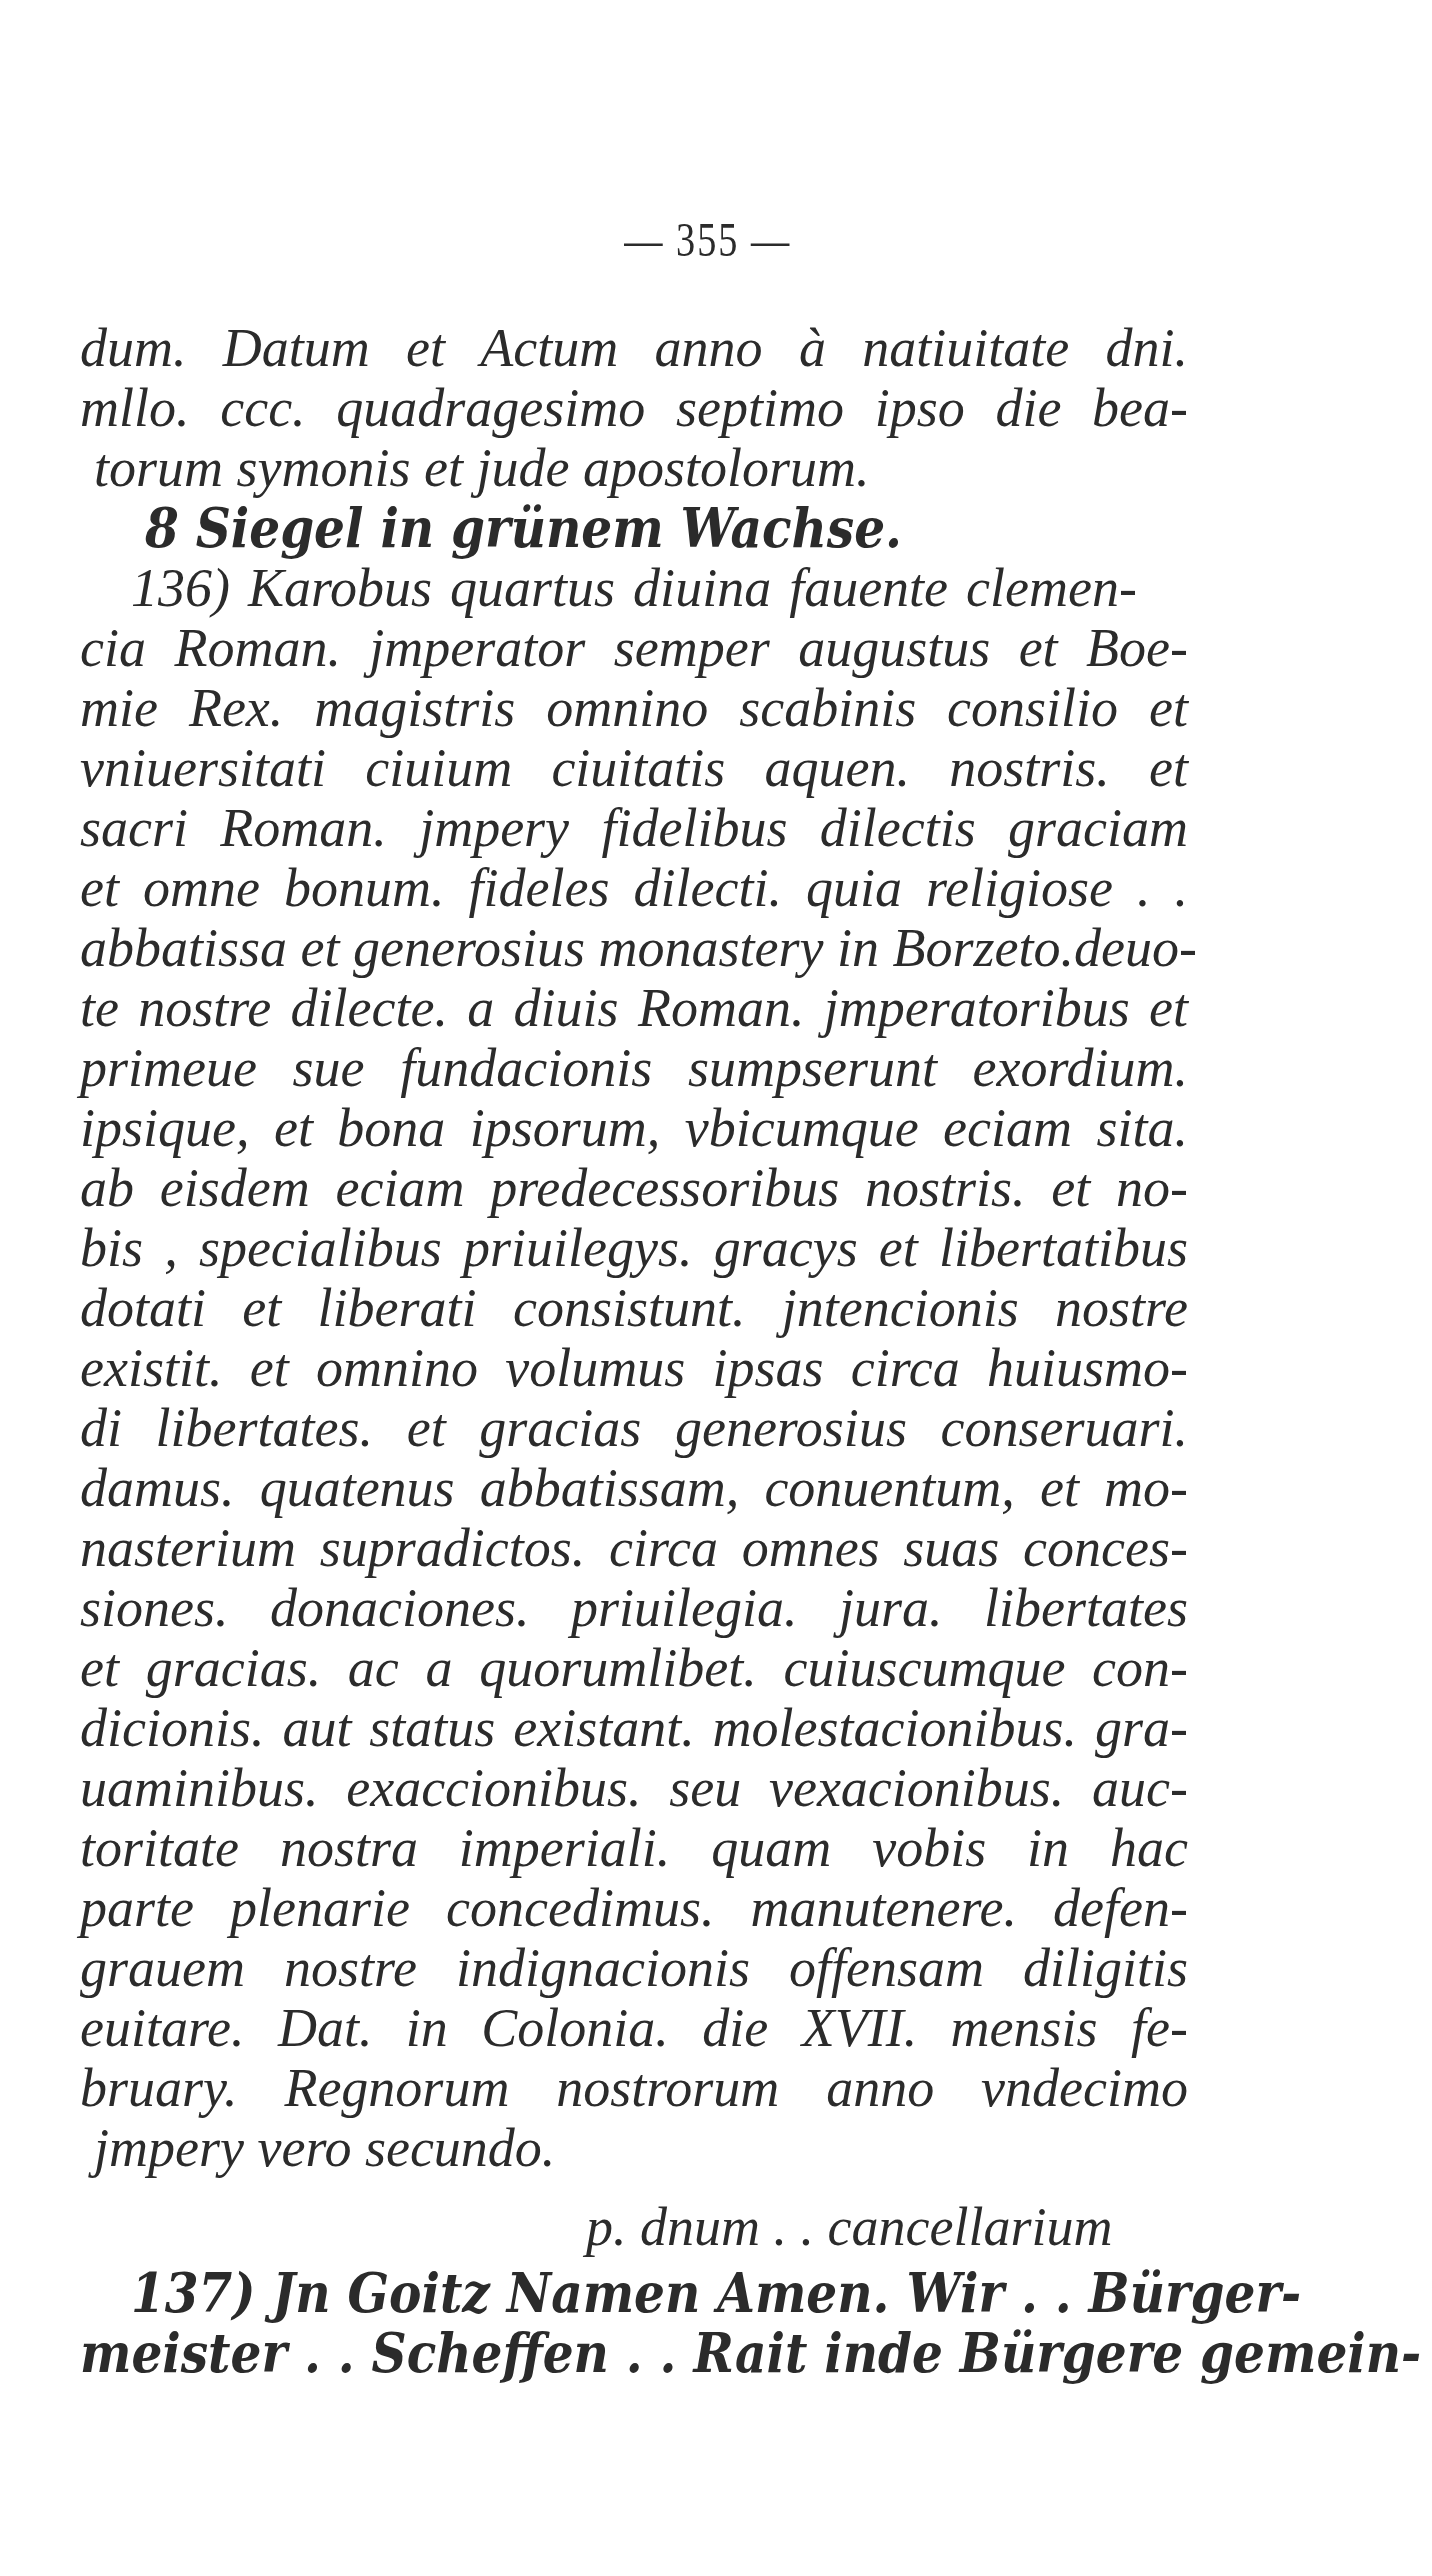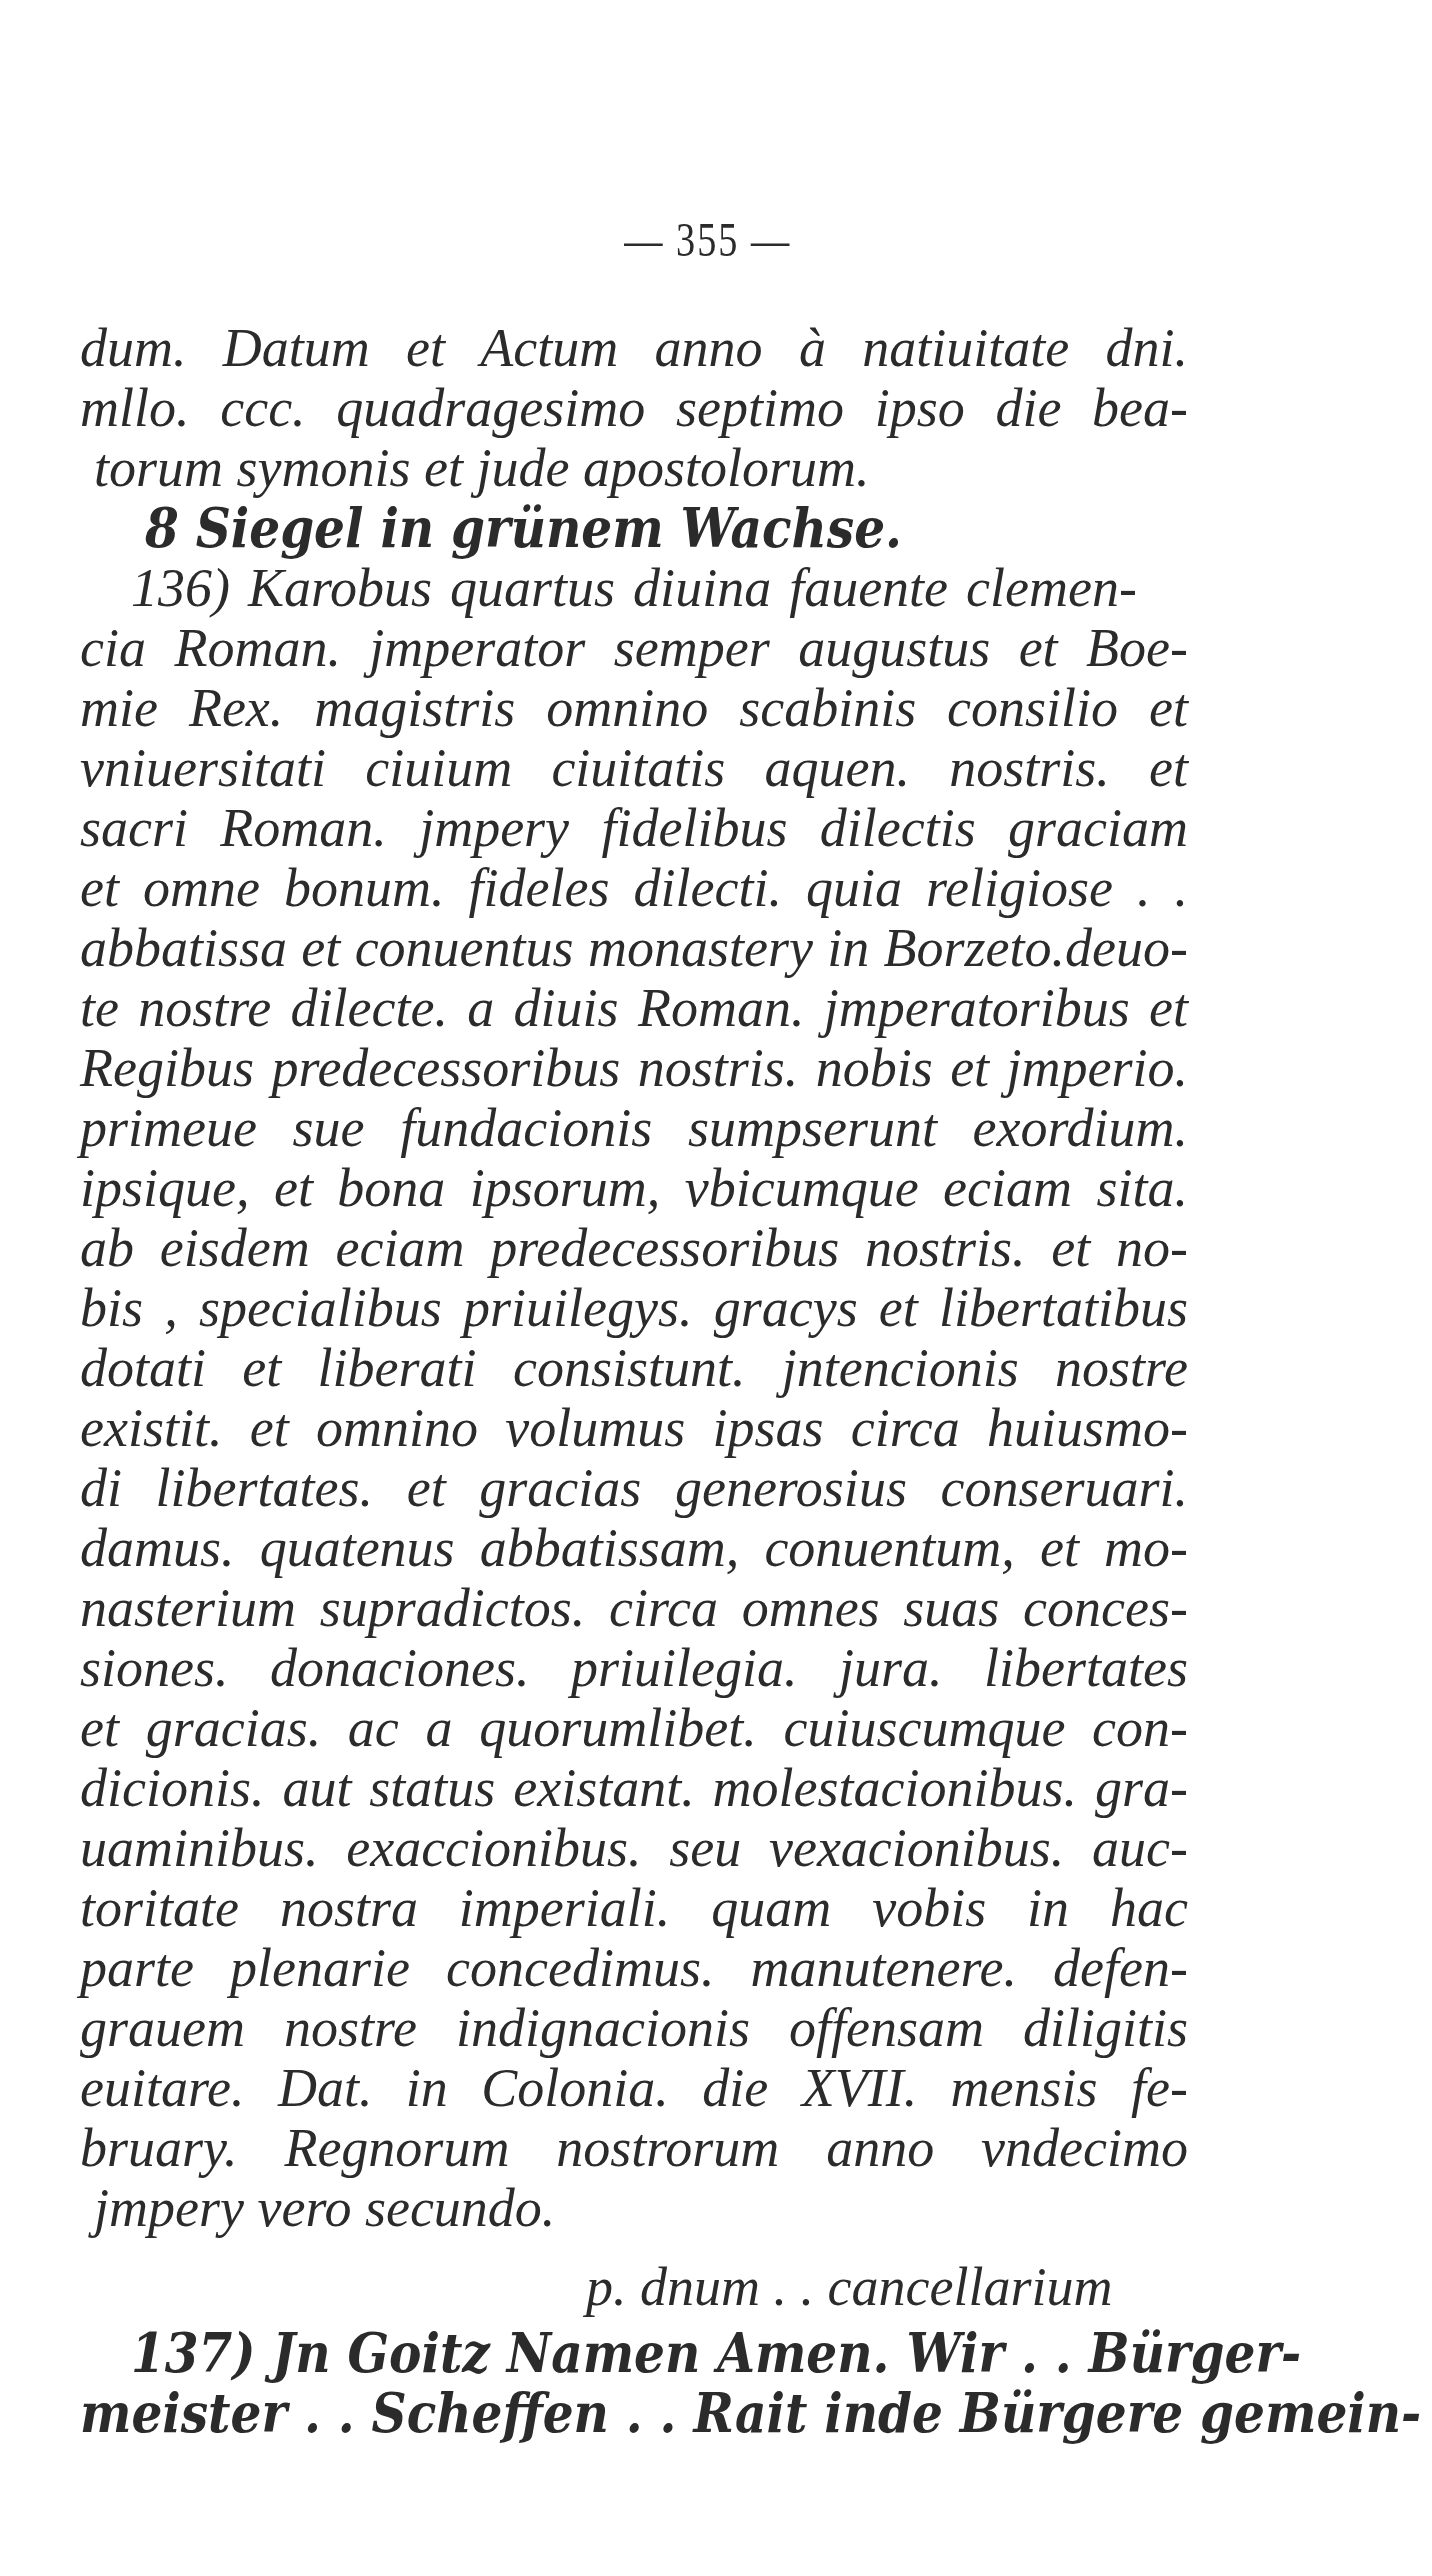--- a/index.html
+++ b/index.html
@@ -59,23 +59,22 @@
     <div class="line "><span class="inner condensed">dum. Datum et Actum anno à natiuitate dni.</span></div>
     <div class="line "><span class="inner condensed">mllo. ccc. quadragesimo septimo ipso die bea-</span></div>
     <div class="line last"><span class="inner condensed">torum symonis et jude apostolorum.</span></div>
     <div class="line fraktur indent last"><span class="inner condensed">8 Siegel in grünem Wachse.</span></div>
     <div class="line indent"><span class="inner condensed">136) Karobus quartus diuina fauente clemen-</span></div>
     <div class="line "><span class="inner condensed">cia Roman. jmperator semper augustus et Boe-</span></div>
     <div class="line "><span class="inner condensed">mie Rex. magistris omnino scabinis consilio et</span></div>
     <div class="line "><span class="inner condensed">vniuersitati ciuium ciuitatis aquen. nostris. et</span></div>
     <div class="line "><span class="inner condensed">sacri Roman. jmpery fidelibus dilectis graciam</span></div>
     <div class="line "><span class="inner condensed">et omne bonum. fideles dilecti. quia religiose . .</span></div>
-    <div class="line "><span class="inner condensed">abbatissa et conuentus monastery in Borzeto.deuo-</span></div>
+    <div class="line "><span class="inner condensed">abbatissa et generosius monastery in Borzeto.deuo-</span></div>
     <div class="line "><span class="inner condensed">te nostre dilecte. a diuis Roman. jmperatoribus et</span></div>
-    <div class="line "><span class="inner condensed">Regibus predecessoribus nostris. nobis et jmperio.</span></div>
     <div class="line "><span class="inner condensed">primeue sue fundacionis sumpserunt exordium.</span></div>
     <div class="line "><span class="inner condensed">ipsique, et bona ipsorum, vbicumque eciam sita.</span></div>
     <div class="line "><span class="inner condensed">ab eisdem eciam predecessoribus nostris. et no-</span></div>
     <div class="line "><span class="inner condensed">bis , specialibus priuilegys. gracys et libertatibus</span></div>
     <div class="line "><span class="inner condensed">dotati et liberati consistunt. jntencionis nostre</span></div>
     <div class="line "><span class="inner condensed">existit. et omnino volumus ipsas circa huiusmo-</span></div>
     <div class="line "><span class="inner condensed">di libertates. et gracias generosius conseruari.</span></div>
     <div class="line "><span class="inner condensed">damus. quatenus abbatissam, conuentum, et mo-</span></div>
     <div class="line "><span class="inner condensed">nasterium supradictos. circa omnes suas conces-</span></div>
     <div class="line "><span class="inner condensed">siones. donaciones. priuilegia. jura. libertates</span></div>

